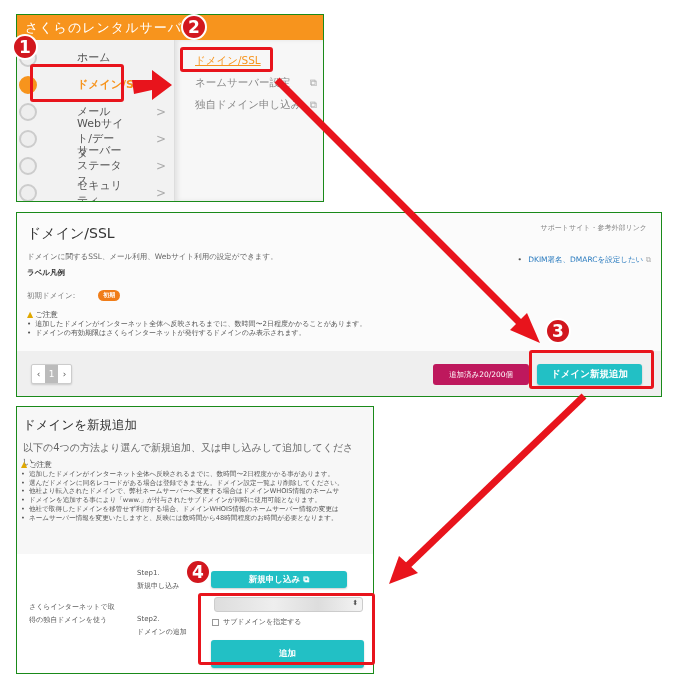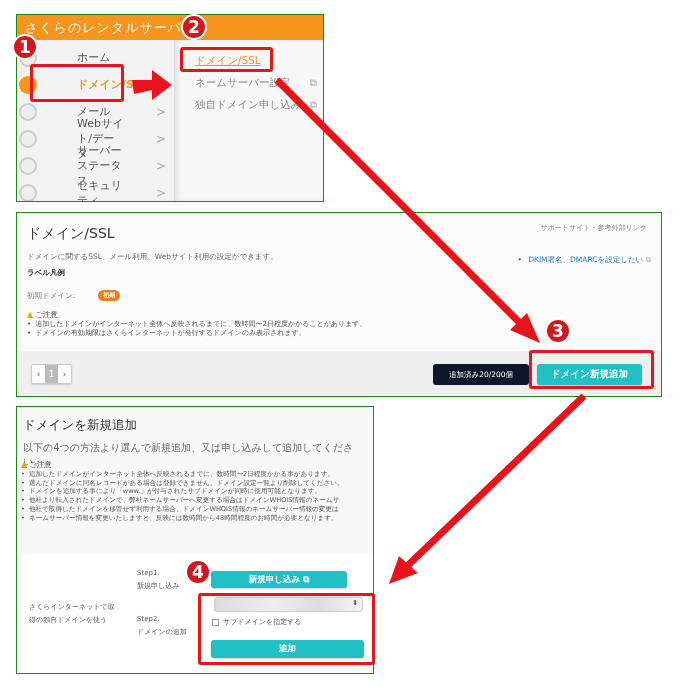--- a/index.html
+++ b/index.html
@@ -42,21 +42,21 @@
   .notes { list-style: none; font-size: 7px; color: #555; line-height: 9px; }
   .notes li::before { content: "•"; margin-right: 4px; }
   .p2-support { position: absolute; right: 14px; top: 10px; font-size: 7px; color: #888; }
   .p2-link { position: absolute; right: 10px; top: 42px; font-size: 7.5px; color: #2a7bbf; }
   .p2-link::before { content: "•"; color: #555; margin-right: 4px; }
   .p2-footer { position: absolute; left: 0; right: 0; bottom: 0; height: 45px; background: #efefef; }
   .pager { position: absolute; left: 14px; top: 13px; display: flex; border: 1px solid #ccc; background: #fff;
            border-radius: 2px; height: 20px; box-shadow: 0 1px 2px rgba(0,0,0,0.15); }
   .pager span { width: 13px; display: flex; align-items: center; justify-content: center; font-size: 9px; color: #555; }
   .pager .cur { background: #bbb; color: #fff; }
-  .count-btn { position: absolute; left: 416px; top: 13px; width: 96px; height: 21px; background: #0f172a;
+  .count-btn { position: absolute; left: 416px; top: 13px; width: 96px; height: 21px; background: #be185d;
                color: #fff; font-size: 7.5px; border-radius: 3px; display: flex; align-items: center; justify-content: center; }
   .add-btn { position: absolute; left: 520px; top: 13px; width: 105px; height: 21px; background: #22c0c5;
              color: #fff; font-size: 9.5px; font-weight: bold; border-radius: 3px; display: flex; align-items: center; justify-content: center;
              box-shadow: 0 1px 2px rgba(0,0,0,0.2); }
 
   
   .p3 { position: absolute; left: 16px; top: 406px; width: 358px; height: 268px;
         border: 1px solid #1a8a1a; background: #f7f7f7; overflow: hidden; }
   .p3-title { position: absolute; left: 6px; top: 10px; font-size: 12.5px; color: #333; }
   .p3-desc { position: absolute; left: 6px; top: 34px; font-size: 10px; color: #666; }
@@ -165,22 +165,22 @@
 </div>
 
 <div class="p3">
   <div class="p3-title">ドメインを新規追加</div>
   <div class="p3-desc">以下の4つの方法より選んで新規追加、又は申し込みして追加してください。</div>
   <div class="p3-notice">
     <div><span class="warn">▲</span><span>ご注意</span></div>
     <ul class="notes">
       <li>追加したドメインがインターネット全体へ反映されるまでに、数時間〜2日程度かかる事があります。</li>
       <li>選んだドメインに同名レコードがある場合は登録できません。ドメイン設定一覧より削除してください。</li>
+      <li>他社より転入されたドメインで、弊社ネームサーバーへ変更する場合はドメインWHOIS情報のネームサ</li>
       <li>ドメインを追加する事により「www.」が付与されたサブドメインが同時に使用可能となります。</li>
-      <li>他社より転入されたドメインで、弊社ネームサーバーへ変更する場合はドメインWHOIS情報のネームサ</li>
       <li>他社で取得したドメインを移管せず利用する場合、ドメインWHOIS情報のネームサーバー情報の変更は</li>
       <li>ネームサーバー情報を変更いたしますと、反映には数時間から48時間程度のお時間が必要となります。</li>
     </ul>
   </div>
   <div class="p3-form">
     <div class="p3-label">
       <div>さくらインターネットで取</div>
       <div>得の独自ドメインを使う</div>
     </div>
     <div class="step" style="left:120px; top:13px;">
@@ -192,21 +192,21 @@
       <div>Step2.</div>
       <div>ドメインの追加</div>
     </div>
     <div class="sel">
       <span class="arr">⬍</span>
     </div>
     <div class="chk">
       <span class="box"></span>
       <span>サブドメインを指定する</span>
     </div>
-    <div class="teal-btn" style="left:194px; top:86px; width:153px; height:18px; text-align:center;">追加</div>
+    <div class="teal-btn" style="left:194px; top:86px; width:153px; height:28px; text-align:center;">追加</div>
   </div>
 </div>
 
 <div class="redbox" style="left:30px; top:64px; width:94px; height:38px;"></div>
 <div class="redbox" style="left:180px; top:47px; width:93px; height:25px;"></div>
 <div class="redbox" style="left:529px; top:350px; width:125px; height:39px;"></div>
 <div class="redbox" style="left:198px; top:593px; width:177px; height:72px;"></div>
 
 <svg class="arrows" viewBox="0 0 700 700">
   <g fill="#e8141c" stroke="none">

